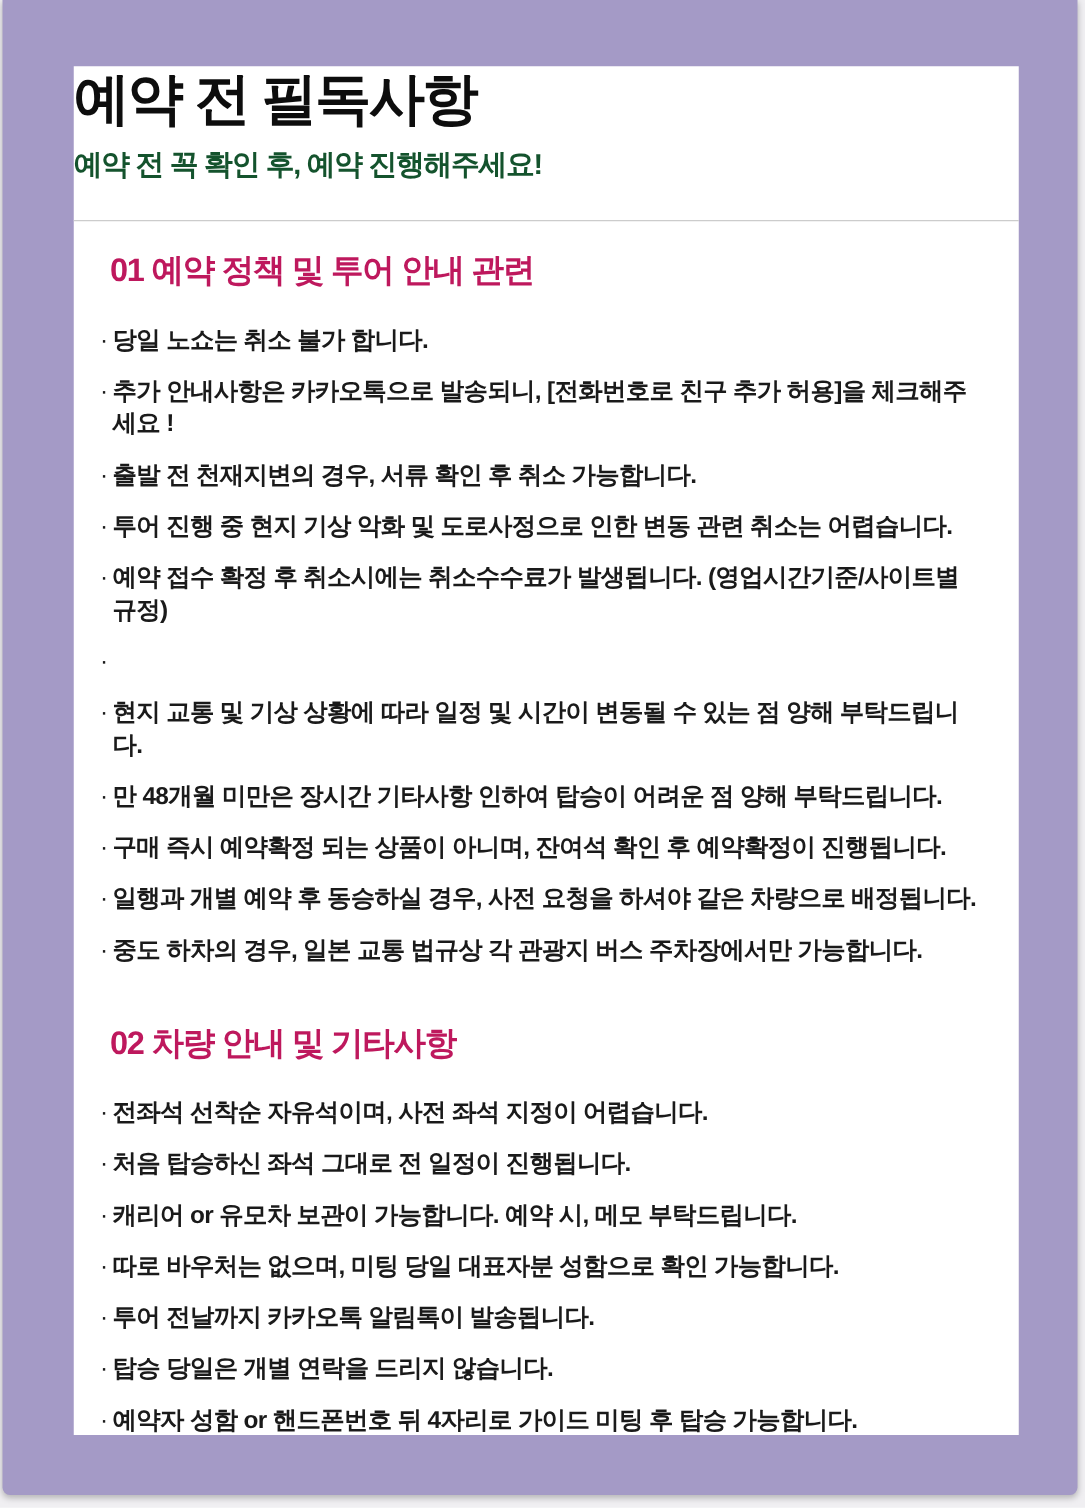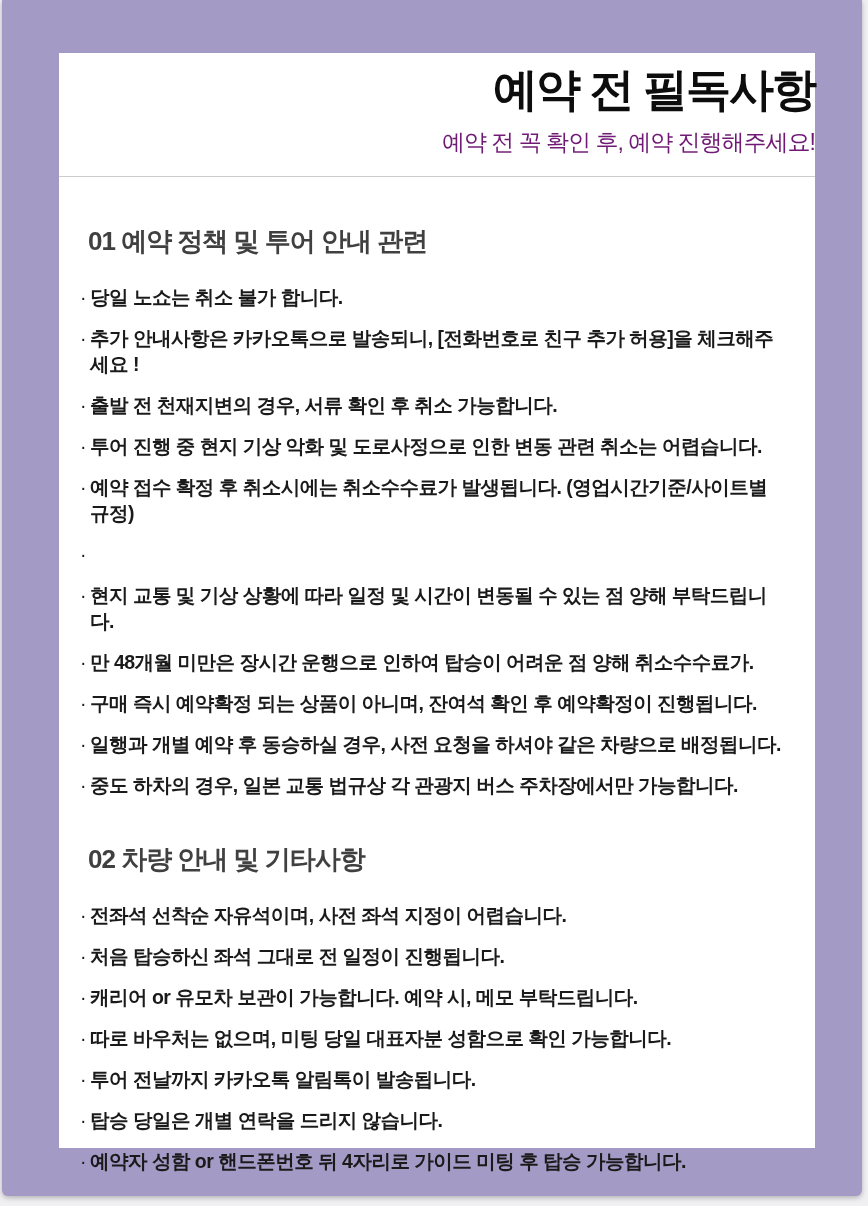--- a/index.html
+++ b/index.html
@@ -30,52 +30,51 @@
     border-radius:0 0 6px 6px;
     box-shadow:0 2px 5px rgba(0,0,0,0.25);
   }
   .card{
     position:absolute;
     left:57px; top:53px;
     width:756px; height:1095px;
     background:var(--card);
   }
   .card-header{
-    text-align:right;
+    text-align:left;
     height:123px;
-    padding-top:11px;
   }
   .title{
     font-size:45px;
     line-height:52px;
     font-weight:800;
     letter-spacing:-2px;
     color:#0d0d0d;
   }
   .subtitle{
     font-size:23px;
     line-height:30px;
-    font-weight:400;
+    font-weight:700;
     letter-spacing:-1px;
     margin-top:11px;
-    color:#701a75;
+    color:#14532d;
   }
   .divider{
     border-top:1px solid var(--divider);
   }
   .content{
     padding:0 30px 0 29px;
   }
   .section-title{
     font-size:26px;
     line-height:34px;
     font-weight:800;
     letter-spacing:-1px;
-    margin:47px 0 26px 0;
-    color:#404040;
+    margin:22px 0 26px 0;
+    color:#be185d;
   }
   .section:nth-of-type(2) .section-title{
     margin-top:44px;
   }
   ul.notice-list{
     list-style:none;
   }
   ul.notice-list li{
     display:flex;
     margin-left:-8px;
@@ -150,21 +149,21 @@
               </li>
               <li>
                 <span class="bullet">·</span>
                 <span class="item-text">
                   <div>현지 교통 및 기상 상황에 따라 일정 및 시간이 변동될 수 있는 점 양해 부탁드립니다.</div>
                 </span>
               </li>
               <li>
                 <span class="bullet">·</span>
                 <span class="item-text">
-                  <div>만 48개월 미만은 장시간 운행으로 인하여 탑승이 어려운 점 양해 취소수수료가.</div>
+                  <div>만 48개월 미만은 장시간 기타사항 인하여 탑승이 어려운 점 양해 부탁드립니다.</div>
                 </span>
               </li>
               <li>
                 <span class="bullet">·</span>
                 <span class="item-text">
                   <div>구매 즉시 예약확정 되는 상품이 아니며, 잔여석 확인 후 예약확정이 진행됩니다.</div>
                 </span>
               </li>
               <li>
                 <span class="bullet">·</span>

